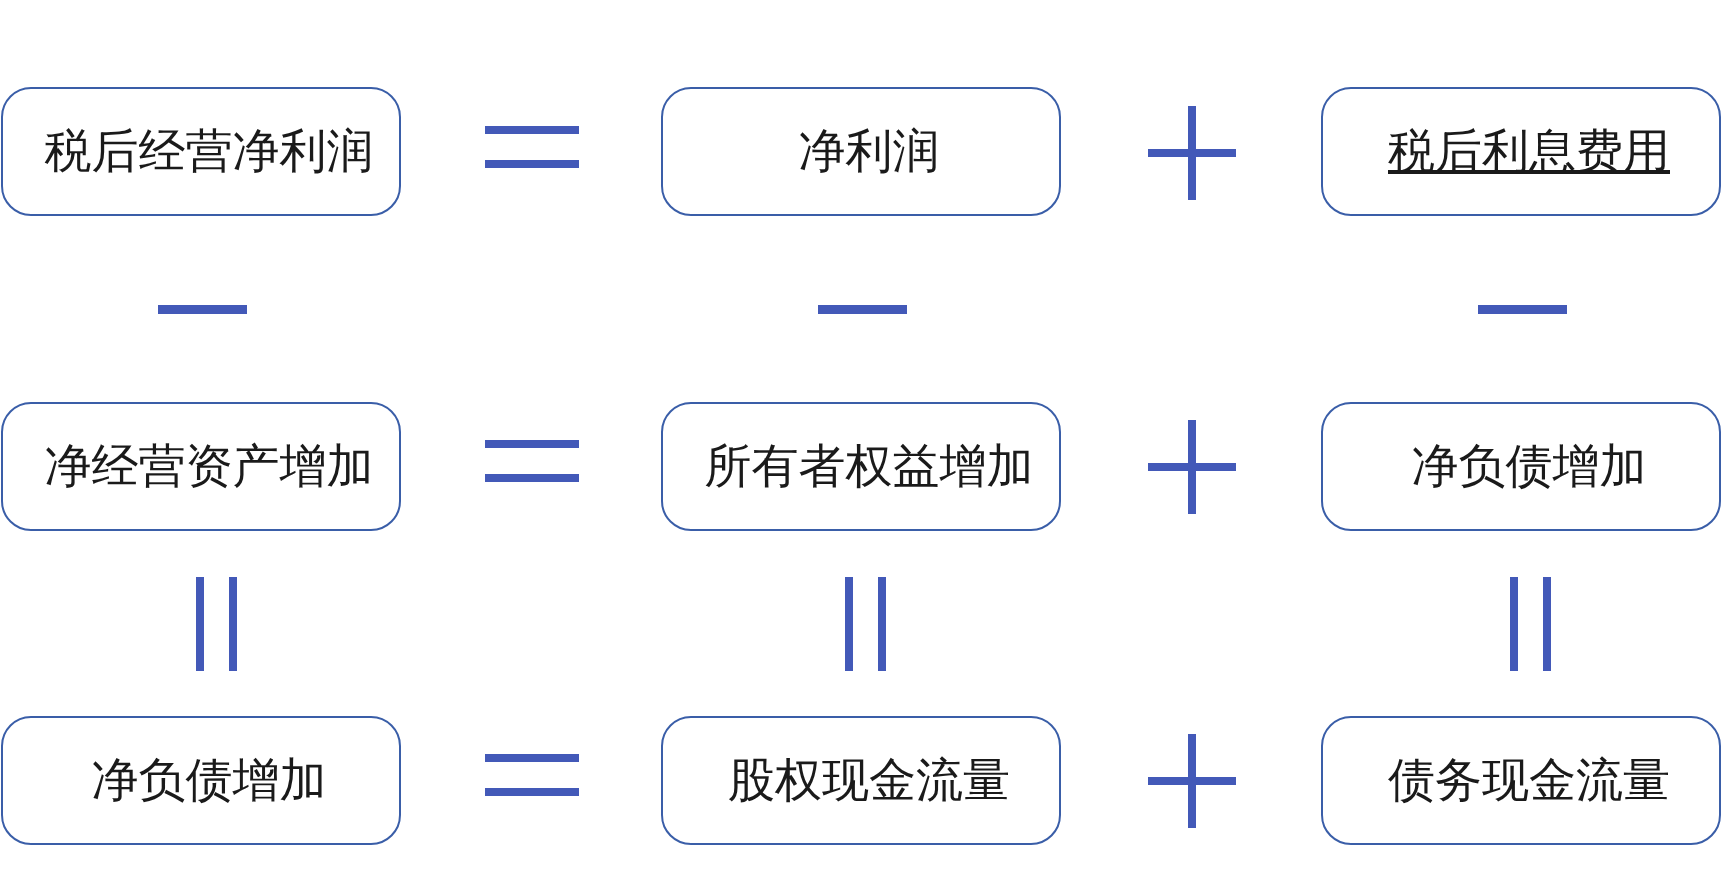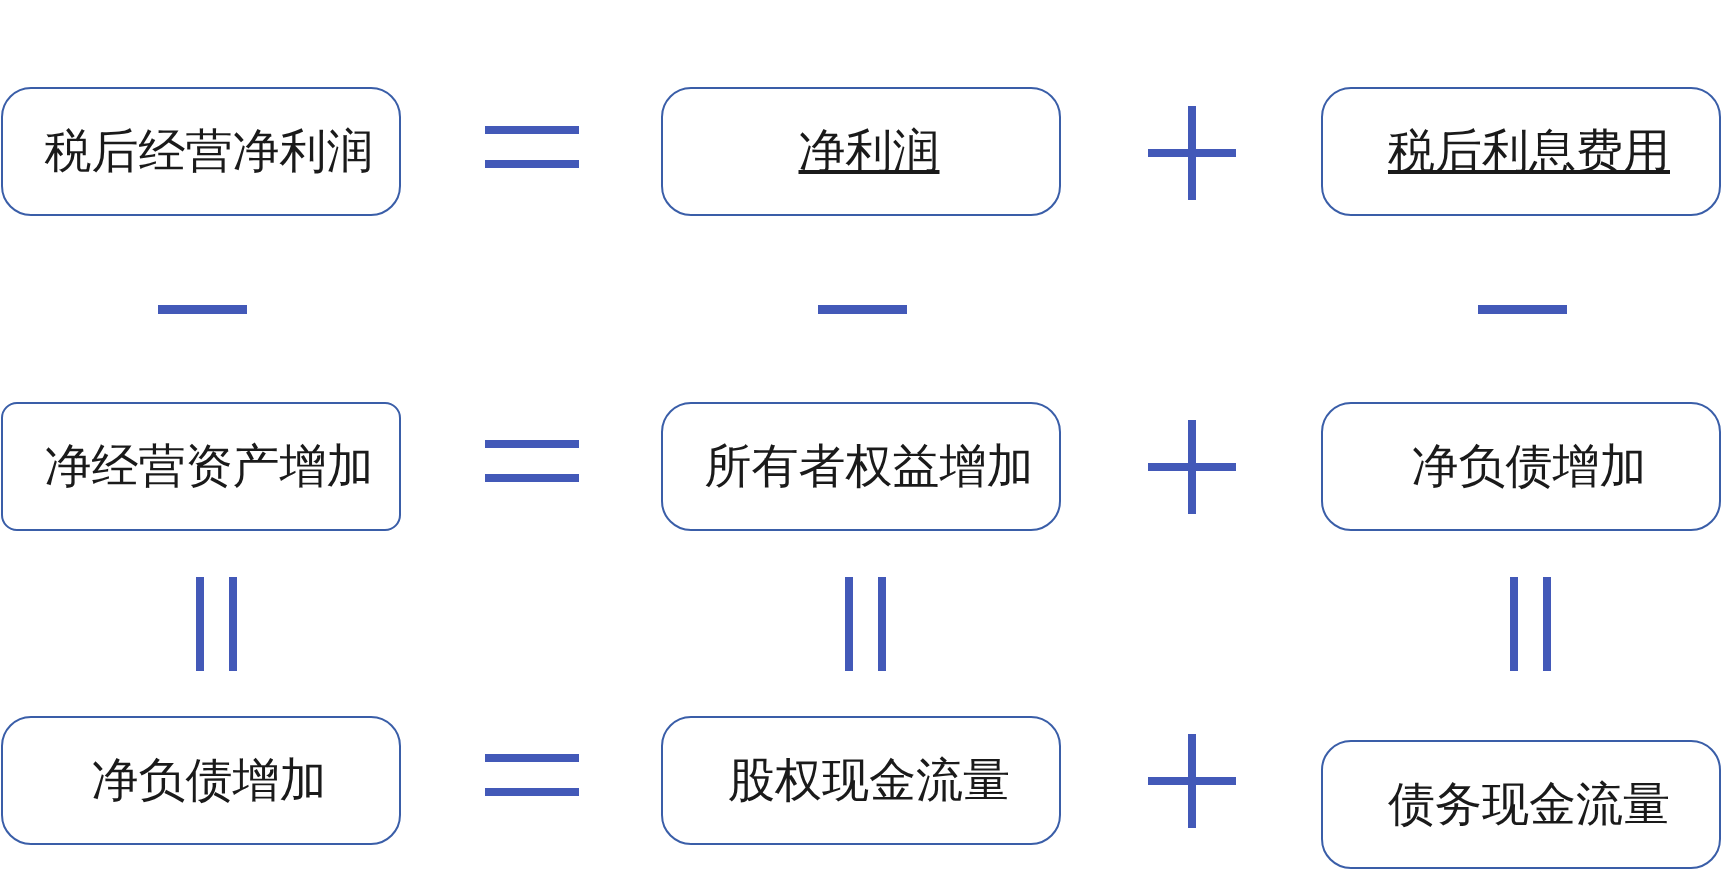--- a/index.html
+++ b/index.html
@@ -7,44 +7,44 @@
   .box{position:absolute;width:400px;height:129px;border:2.5px solid #3a5ea8;border-radius:30px;box-sizing:border-box;background:#fff;display:flex;align-items:center;justify-content:center;font-size:47px;color:#1a1a1a;letter-spacing:0px;padding-left:16px;}
   .op{position:absolute;}
   .bar{position:absolute;background:#4359b8;}
 </style>
 </head>
 <body>
 
 <div class="box" style="left:1px;top:87px;">
     <span>税后经营净利润</span>
   </div>
-<div class="box" style="left:661px;top:87px;text-decoration:underline;">
+<div class="box" style="left:661px;top:87px;">
     <span>净利润</span>
   </div>
 <div class="box" style="left:1321px;top:87px;text-decoration:underline;">
     <span>税后利息费用</span>
   </div>
 
-<div class="box" style="left:1px;top:402px;border-radius:16px;">
+<div class="box" style="left:1px;top:402px;">
     <span>净经营资产增加</span>
   </div>
 <div class="box" style="left:661px;top:402px;font-family:Liberation Mono, monospace;">
     <span>所有者权益增加</span>
   </div>
 <div class="box" style="left:1321px;top:402px;">
     <span>净负债增加</span>
   </div>
 
 <div class="box" style="left:1px;top:716px;">
     <span>净负债增加</span>
   </div>
 <div class="box" style="left:661px;top:716px;align-items:center;">
     <span>股权现金流量</span>
   </div>
-<div class="box" style="left:1321px;top:716px;margin-top:24px;">
+<div class="box" style="left:1321px;top:716px;">
     <span>债务现金流量</span>
   </div>
 
 <div class="op" style="left:485px;top:126px;width:94px;height:44px;">
   <div class="bar" style="left:0;top:0;width:94px;height:8px;"></div>
   <div class="bar" style="left:0;top:34px;width:94px;height:8px;"></div>
 </div>
 <div class="op" style="left:485px;top:440px;width:94px;height:44px;">
   <div class="bar" style="left:0;top:0;width:94px;height:8px;"></div>
   <div class="bar" style="left:0;top:34px;width:94px;height:8px;"></div>

